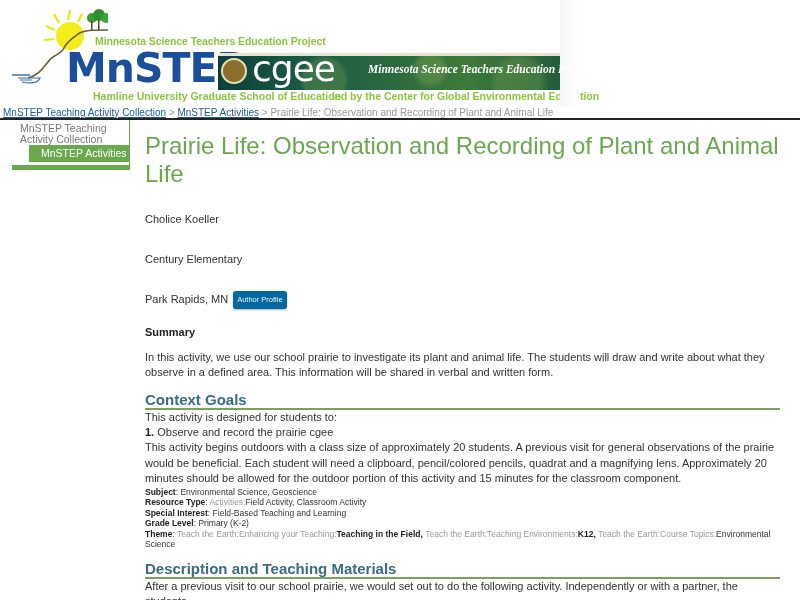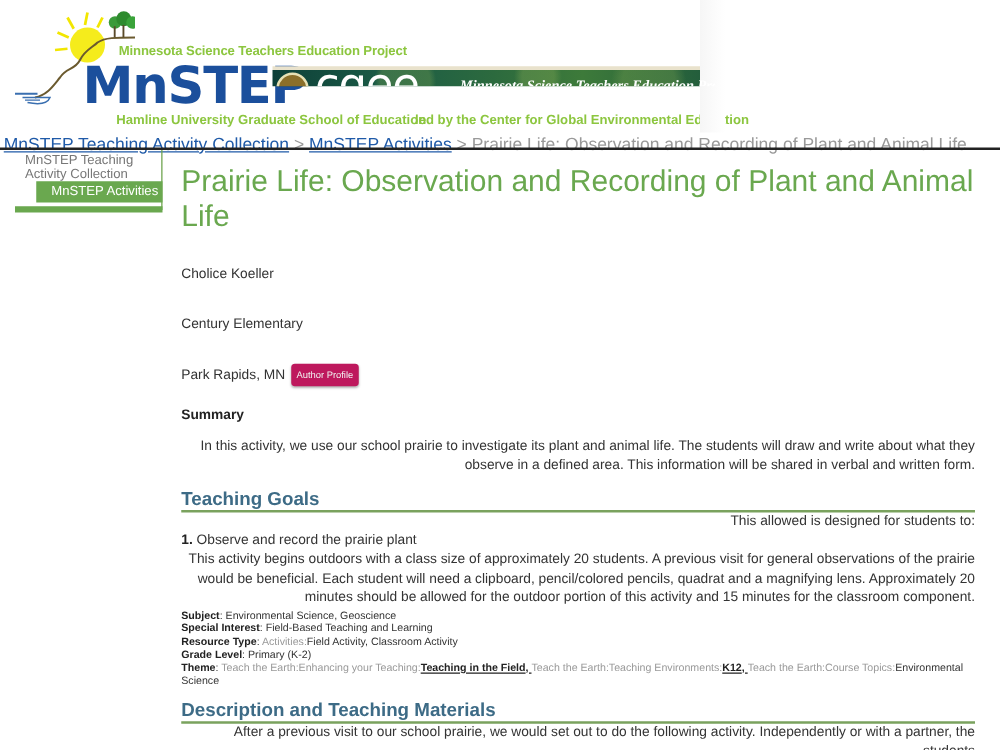--- a/index.html
+++ b/index.html
@@ -6,61 +6,61 @@
   html, body { width: 800px; height: 600px; overflow: hidden; background: #ffffff; }
   body { font-family: "Liberation Sans", sans-serif; color: #222; font-size: 11px; position: relative; }
 
   
   .header { position: absolute; left: 0; top: 0; width: 580px; height: 106px; background: #fff; }
   .header-right-fade { position: absolute; left: 560px; top: 0; width: 20px; height: 106px; background: linear-gradient(to right, #f6f6f6, #fff); }
   .logo-svg { position: absolute; left: 8px; top: 6px; width: 100px; height: 80px; }
   .mse-top { position: absolute; left: 95px; top: 35px; color: #8cc63f; font-size: 10.5px; font-weight: bold; letter-spacing: -0.1px; white-space: nowrap; }
   .mnstep-word { position: absolute; left: 66px; top: 48px; color: #1b4f9c; font-size: 41px; font-weight: bold; letter-spacing: -1px; line-height: 41px; font-family: "DejaVu Sans", sans-serif; }
   .hamline { position: absolute; left: 69px; top: 90px; color: #8cc63f; font-size: 10.5px; font-weight: bold; white-space: nowrap; padding-left: 24px; }
-  .cgee-banner { position: absolute; left: 218px; top: 53px; width: 354px; height: 16px;
+  .cgee-banner { position: absolute; left: 218px; top: 53px; width: 354px; height: 37px;
     background: linear-gradient(90deg, #0d3f38 0%, #1b5b46 25%, #2c6a3e 50%, #3d7a3a 70%, #205a3c 100%);
     border-top: 3px solid #e9e2cc; overflow: hidden; padding-left: 28px; }
   .cgee-banner::after { content: ""; position: absolute; inset: 0;
     background: radial-gradient(circle at 30% 70%, rgba(120,160,80,0.35) 0 8%, transparent 10%),
                 radial-gradient(circle at 60% 40%, rgba(150,180,90,0.3) 0 6%, transparent 9%),
                 radial-gradient(circle at 85% 75%, rgba(120,160,80,0.35) 0 7%, transparent 10%); }
   .cgee-globe { position: absolute; left: 3px; top: 2px; width: 26px; height: 26px; border-radius: 50%; border: 2px solid #e7e1b5; background: #8b6f2a; z-index: 2; }
   .cgee-word { position: absolute; left: 34px; top: -8px; color: #fff; font-size: 36px; font-family: "DejaVu Sans", sans-serif; letter-spacing: -1px; z-index: 2; }
   .cgee-tag { position: absolute; left: 150px; top: 7px; color: #fff; font-family: "Liberation Serif", serif; font-style: italic; font-size: 11.5px; font-weight: bold; white-space: nowrap; z-index: 2; }
   .led-by { position: absolute; left: 332px; top: 90px; color: #8cc63f; font-size: 10.5px; font-weight: bold; white-space: nowrap; }
 
   
-  .breadcrumb { position: absolute; left: 3px; top: 107px; font-size: 14px; color: #999; white-space: nowrap; }
+  .breadcrumb { position: absolute; left: 3px; top: 107px; font-size: 10px; color: #999; white-space: nowrap; }
   .breadcrumb a { color: #1f5aa8; text-decoration: underline; }
   .breadcrumb .sep { color: #999; }
   .header-rule { position: absolute; left: 0; top: 118px; width: 800px; height: 2px; background: #222; }
 
   
   .sidebar { position: absolute; left: 12px; top: 120px; width: 118px; height: 48px; border-right: 1px solid #6ba14a; }
   .side-parent { position: absolute; left: 8px; top: 3px; color: #777; font-size: 10.5px; line-height: 10.5px; width: 108px; }
   .side-active { position: absolute; left: 17px; top: 25px; width: 101px; height: 17px; background: #6aa84f; color: #fff; font-size: 10.5px; padding-left: 12px; line-height: 17px; }
   .side-bar { position: absolute; left: 0; top: 45px; width: 118px; height: 5px; background: #6aa84f; }
 
   
   .main { position: absolute; left: 145px; top: 132px; width: 635px; }
   .page-title { color: #6aa84f; font-size: 24px; font-weight: normal; line-height: 28px; }
   .author { margin-top: 11px; font-size: 11px; line-height: 15.5px; color: #333; }
   .author-line { display: block; margin-top: 24px; }
-  .author-badge { display: inline-block; margin-left: 5px; padding: 1px 4px; font-size: 7.5px; background: #be185d; color: #f1f1f1; border-radius: 3px; box-shadow: 0 1px 2px rgba(0,0,0,0.3); vertical-align: 1px; }
+  .author-badge { display: inline-block; margin-left: 5px; padding: 1px 4px; font-size: 7.5px; background: #0369a1; color: #f1f1f1; border-radius: 3px; box-shadow: 0 1px 2px rgba(0,0,0,0.3); vertical-align: 1px; }
   .summary-h { margin-top: 17px; font-size: 11px; font-weight: bold; color: #222; }
-  .para { font-size: 11px; line-height: 15.5px; color: #333; text-align: right; }
+  .para { font-size: 11px; line-height: 15.5px; color: #333; }
   .summary-p { margin-top: 12px; }
   .section-h { margin-top: 10px; font-size: 15px; color: #3d6b86; border-bottom: 2px solid #7aa25e; line-height: 17px; padding-bottom: 0; }
   .goals-list { list-style: none; }
   .goals-list li { font-size: 11px; line-height: 15.3px; color: #333; }
   .goals-list b { color: #222; }
   .meta { font-size: 8.5px; line-height: 10.5px; color: #333; }
   .meta b { color: #222; }
   .meta .muted { color: #999; }
-  .meta .strong { font-weight: bold; color: #222; text-decoration: underline; }
+  .meta .strong { font-weight: bold; color: #222; }
 </style>
 </head>
 <body>
 
 <div class="header">
   <svg class="logo-svg" viewBox="0 0 100 80">
     <g stroke="#f2e600" stroke-width="2.2">
       <line x1="62" y1="4" x2="60" y2="14"></line>
       <line x1="46" y1="8" x2="51" y2="17"></line>
       <line x1="38" y1="20" x2="47" y2="24"></line>
@@ -113,31 +113,31 @@
     <span class="author-line">Cholice Koeller</span>
     <span class="author-line">Century Elementary</span>
     <span class="author-line">
       <span>Park Rapids, MN</span><span class="author-badge">Author Profile</span>
     </span>
   </div>
 
   <div class="summary-h">Summary</div>
   <p class="para summary-p">In this activity, we use our school prairie to investigate its plant and animal life. The students will draw and write about what they observe in a defined area. This information will be shared in verbal and written form.</p>
 
-  <h2 class="section-h">Teaching Goals</h2>
-  <p class="para">This allowed is designed for students to:</p>
+  <h2 class="section-h">Context Goals</h2>
+  <p class="para">This activity is designed for students to:</p>
   <ul class="goals-list">
-    <li><b>1.</b> <span>Observe and record the prairie plant</span></li>
+    <li><b>1.</b> <span>Observe and record the prairie cgee</span></li>
   </ul>
 
   <p class="para">This activity begins outdoors with a class size of approximately 20 students. A previous visit for general observations of the prairie would be beneficial. Each student will need a clipboard, pencil/colored pencils, quadrat and a magnifying lens. Approximately 20 minutes should be allowed for the outdoor portion of this activity and 15 minutes for the classroom component.</p>
 
   <div class="meta">
     <div><b>Subject</b>: <span>Environmental Science, Geoscience</span></div>
+    <div><b>Resource Type</b>: <span class="muted">Activities:</span><span>Field Activity, Classroom Activity</span></div>
     <div><b>Special Interest</b>: <span>Field-Based Teaching and Learning</span></div>
-    <div><b>Resource Type</b>: <span class="muted">Activities:</span><span>Field Activity, Classroom Activity</span></div>
     <div><b>Grade Level</b>: <span>Primary (K-2)</span></div>
     <div><b>Theme</b>: <span class="muted">Teach the Earth:Enhancing your Teaching:</span><span class="strong">Teaching in the Field</span><span class="strong">, </span><span class="muted">Teach the Earth:Teaching Environments:</span><span class="strong">K12</span><span class="strong">, </span><span class="muted">Teach the Earth:Course Topics:</span><span>Environmental Science</span></div>
   </div>
 
   <h2 class="section-h">Description and Teaching Materials</h2>
   <p class="para">After a previous visit to our school prairie, we would set out to do the following activity. Independently or with a partner, the students</p>
 </div>
 
 </body></html>

